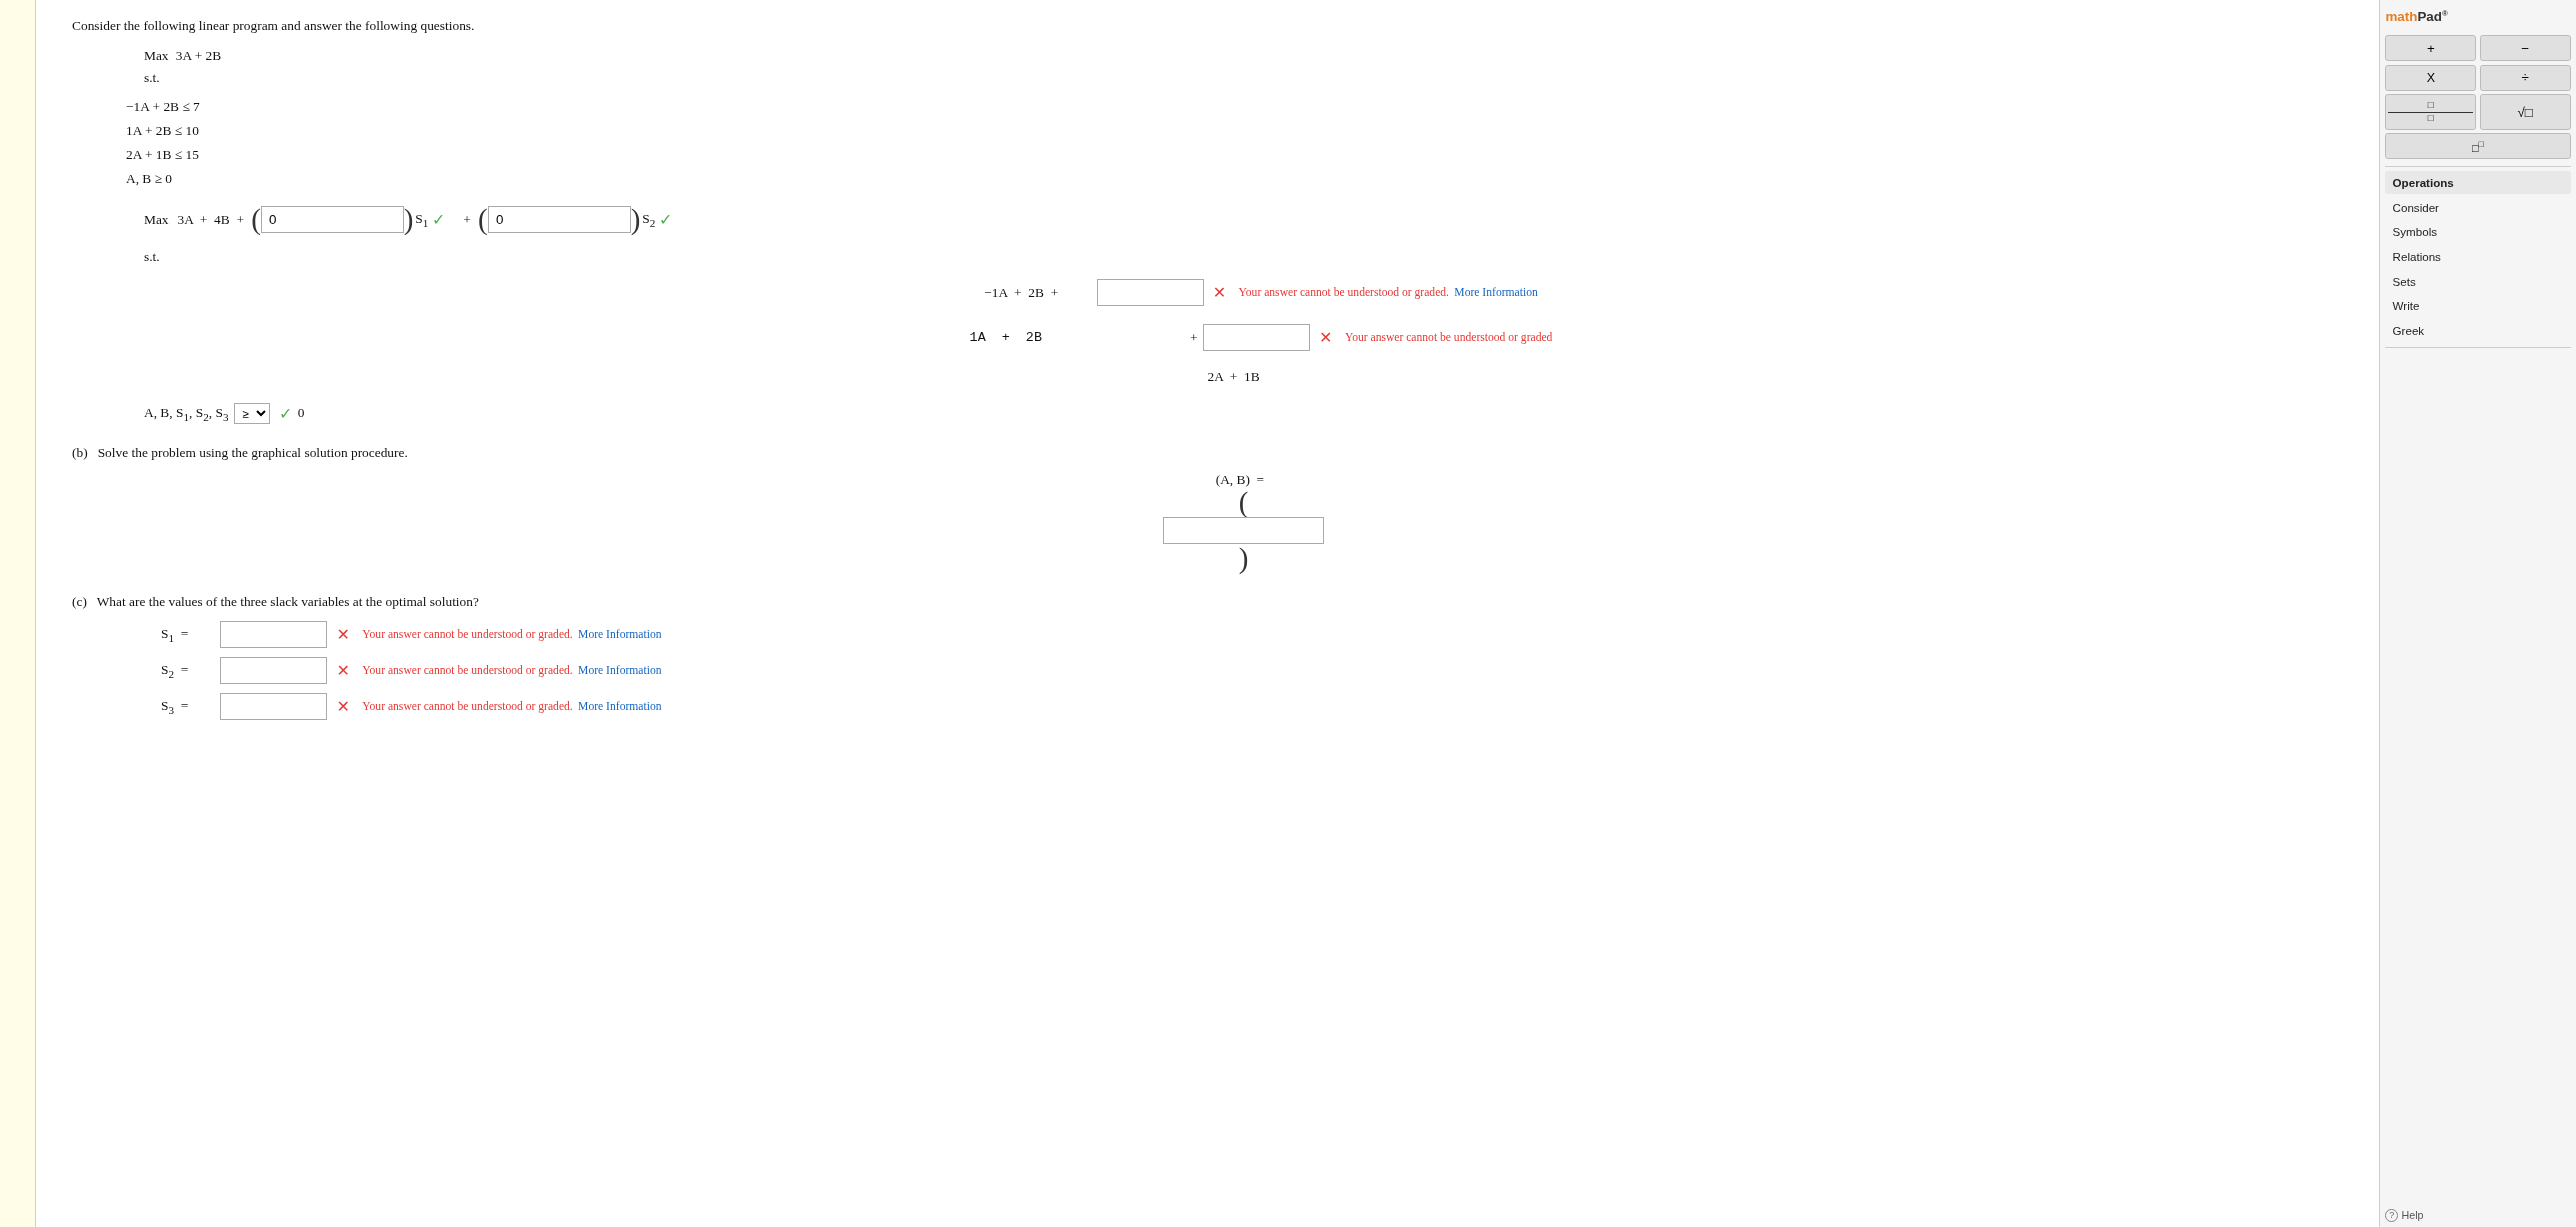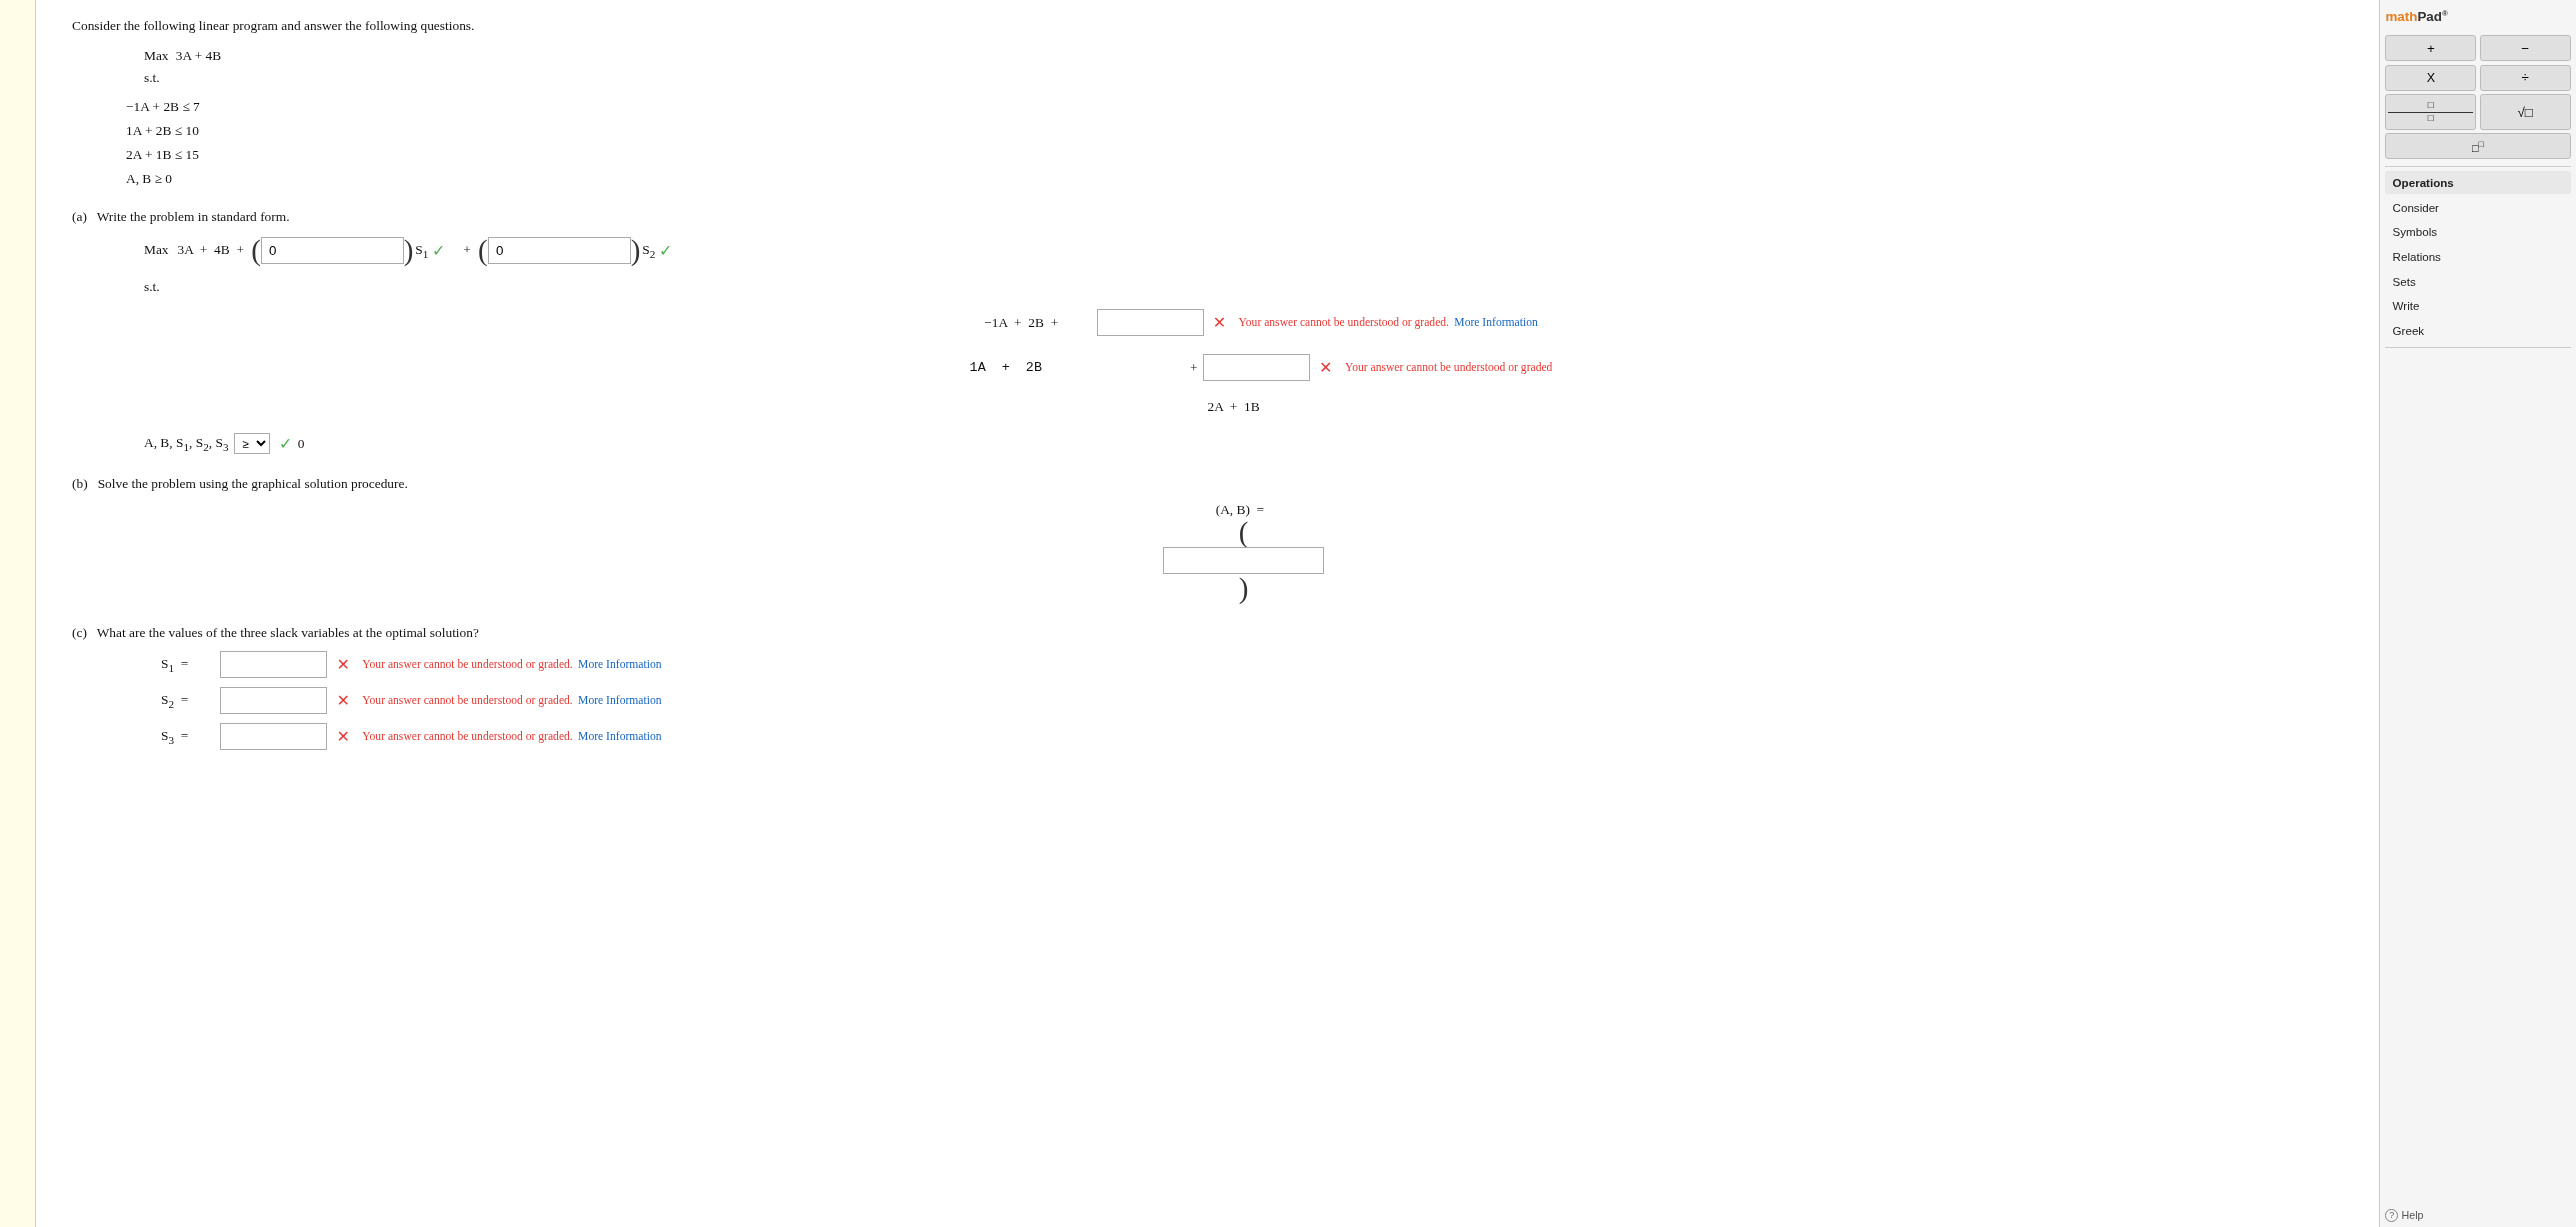--- a/index.html
+++ b/index.html
@@ -206,38 +206,33 @@
 
   <div class="left-bar"></div>
 
   <div class="main-content">
 
     <p class="problem-text">Consider the following linear program and answer the following questions.</p>
 
     <div class="math-block">
       <div style="display:flex;align-items:baseline;gap:7.2px;margin-bottom:5.4px;">
         <span style="font-size:13.4px;">Max</span>
-        <span style="font-size:13.4px;">3A + 4B</span>
+        <span style="font-size:13.4px;">3A + 2B</span>
       </div>
       <div style="font-size:13.4px;margin-bottom:9px;">s.t.</div>
     </div>
 
     <div class="constraints">
       <div>−1A + 2B ≤ 7</div>
       <div>1A + 2B  ≤ 10</div>
       <div>2A + 1B  ≤ 15</div>
       <div>A, B ≥ 0</div>
     </div>
 
     <div style="margin-top:9px;">
-      <p class="section-label">
-        <span>(a)</span>
-        &nbsp;
-        <span>Write the problem in standard form.</span>
-      </p>
 
       <div class="answer-row" style="margin-left:72px; margin-bottom:14.3px;">
         <span style="font-size:13.4px;margin-right:9px;">Max</span>
         <span style="font-size:13.4px;margin-right:7.2px;">3A &nbsp;+ &nbsp;4B &nbsp;+</span>
         <span class="paren">(</span>
         <input class="math-input math-input-wide" type="text" value="0" style="width: 116px;">
         <span class="paren">)</span>
         <span style="font-size:13.4px;margin-left:1.8px;">S<sub>1</sub></span>
         <span class="check-green">✓</span>
         <span style="font-size:13.4px;margin-left:18px;margin-right:7.2px;">+</span>

